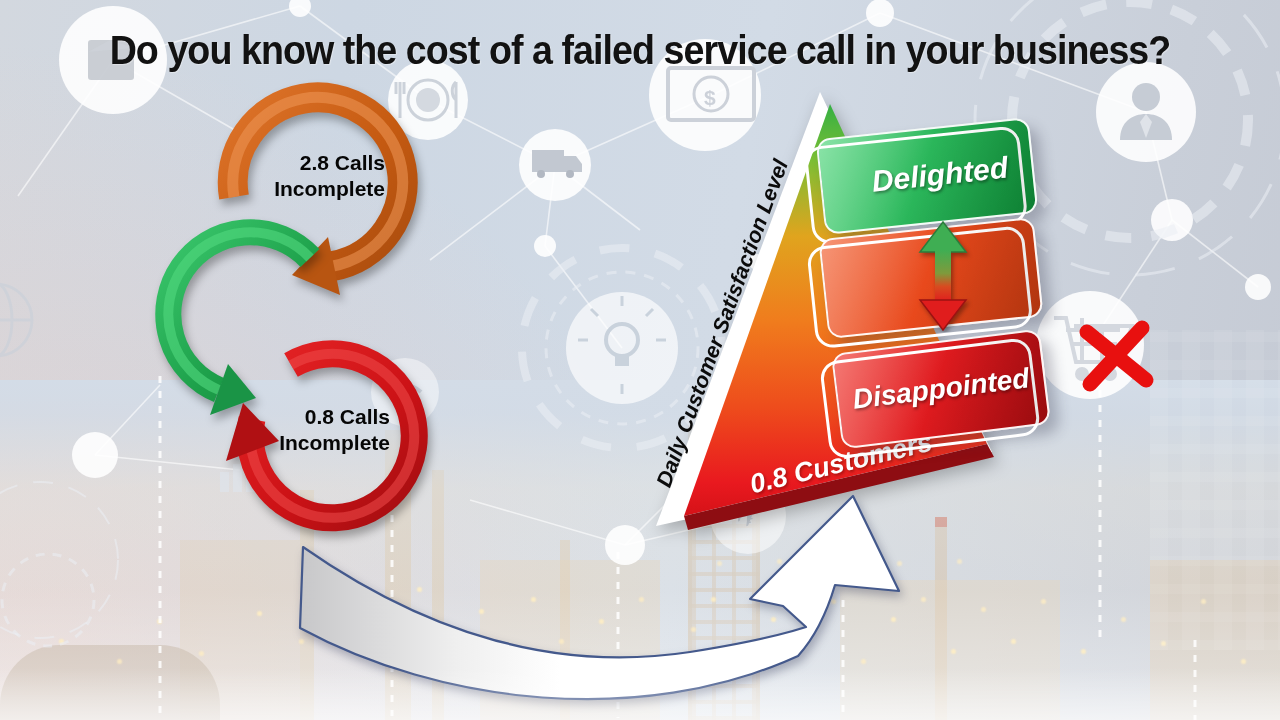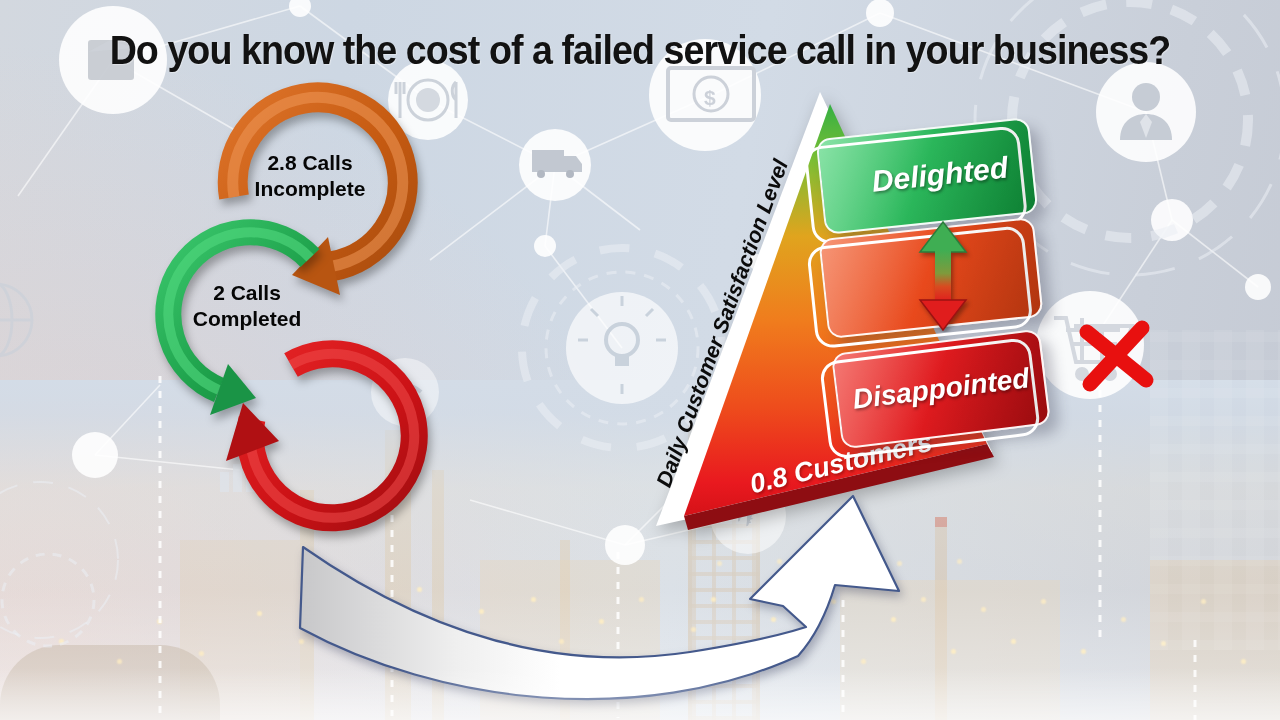--- a/index.html
+++ b/index.html
@@ -58,21 +58,21 @@
   #network { left:0; top:0; width:1280px; height:720px; }
   .node-circle { fill:rgba(255,255,255,.88); }
   .icon-glyph { color:#c6ccd5; position:absolute; }
 
   
   #title { left:0; top:28px; width:1280px; text-align:center; color:#121212;
     font-size:40px; font-weight:700; letter-spacing:-1px; transform:scaleX(.94);
     text-shadow:1px 1px 1px rgba(255,255,255,.4); }
 
   
-  .cycle-label { position:absolute; width:150px; text-align:center; color:#060606;
+  .cycle-label { position:absolute; width:150px; text-align:right; color:#060606;
     font-size:21px; font-weight:700; line-height:26px; }
 
   
   #axis-label { left:652px; top:482px; transform-origin:0 0; transform:rotate(-70deg);
     width:500px; font-size:21.5px; font-weight:700; font-style:italic; color:#0b0b0b; }
   #base-label { left:748px; top:448px; transform:rotate(-13.5deg); font-size:27px;
     font-weight:700; font-style:italic; color:#fff; text-shadow:1px 2px 3px rgba(80,0,0,.45); }
 
   
   .level-box { position:absolute; border-radius:14px; border:2px solid rgba(255,255,255,.95);
@@ -326,23 +326,23 @@
       <line x1="1142" y1="328" x2="1090" y2="384"></line>
     </g>
   </svg>
 
   <div class="abs" id="title">Do you know the cost of a failed service call in your business?</div>
 
   <div class="cycle-label" style="left:235px; top:150px;">
     <span>2.8 Calls</span><br>
     <span>Incomplete</span>
   </div>
-  <div class="cycle-label" style="left:172px; top:280px;">
-    <span>2 Calls</span><br>
-    <span>Completed</span>
+  <div class="cycle-label" style="left:240px; top:404px;">
+    <span>0.8 Calls</span><br>
+    <span>Incomplete</span>
   </div>
 
   <div class="abs" id="axis-label">Daily Customer Satisfaction Level</div>
   <div class="abs" id="base-label">0.8 Customers</div>
 
   <div class="level-box" id="box-delighted">
     <span class="level-label">Delighted</span>
   </div>
   <div class="level-box" id="box-neutral">
     <span class="level-label"></span>

